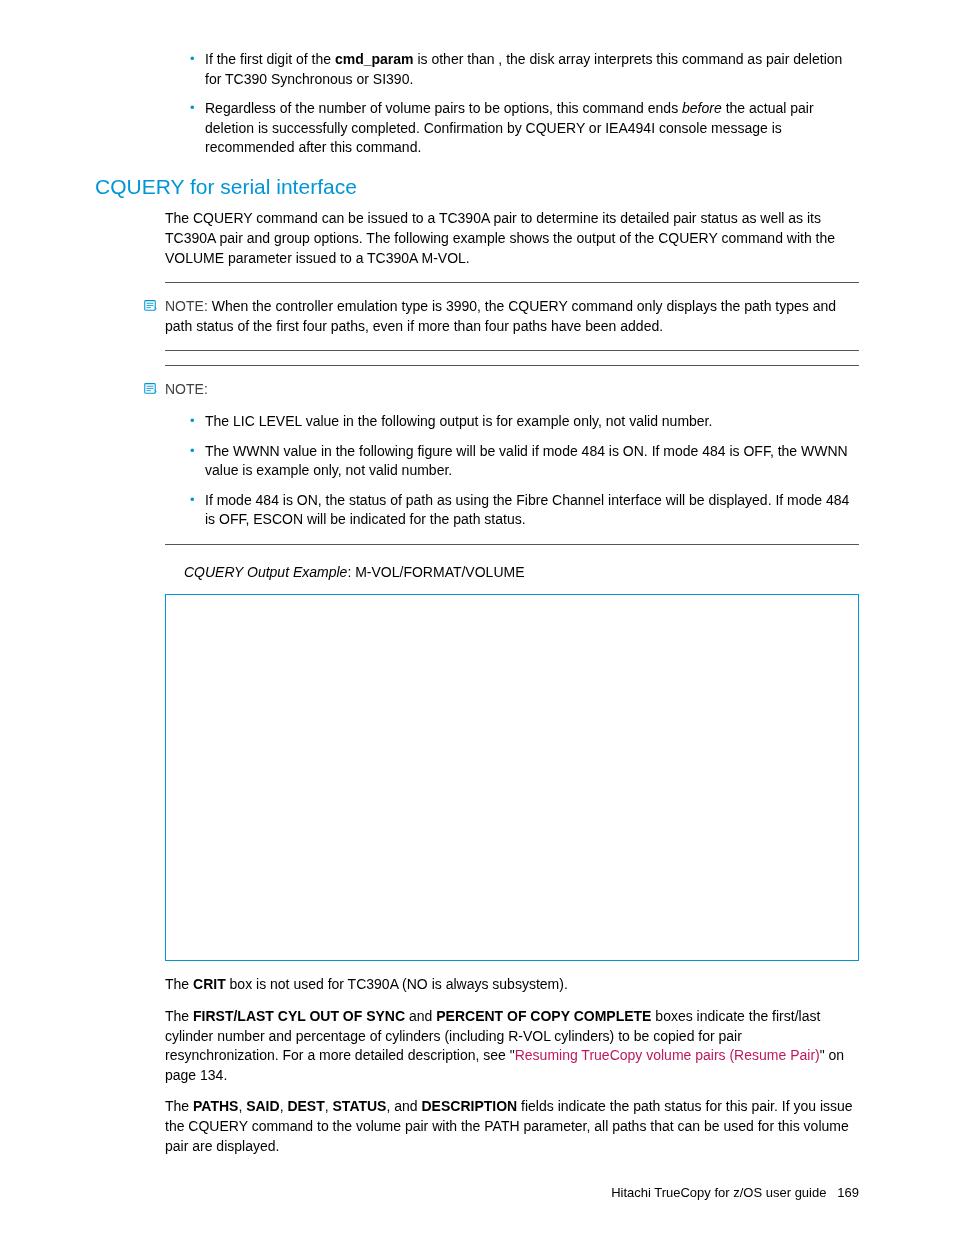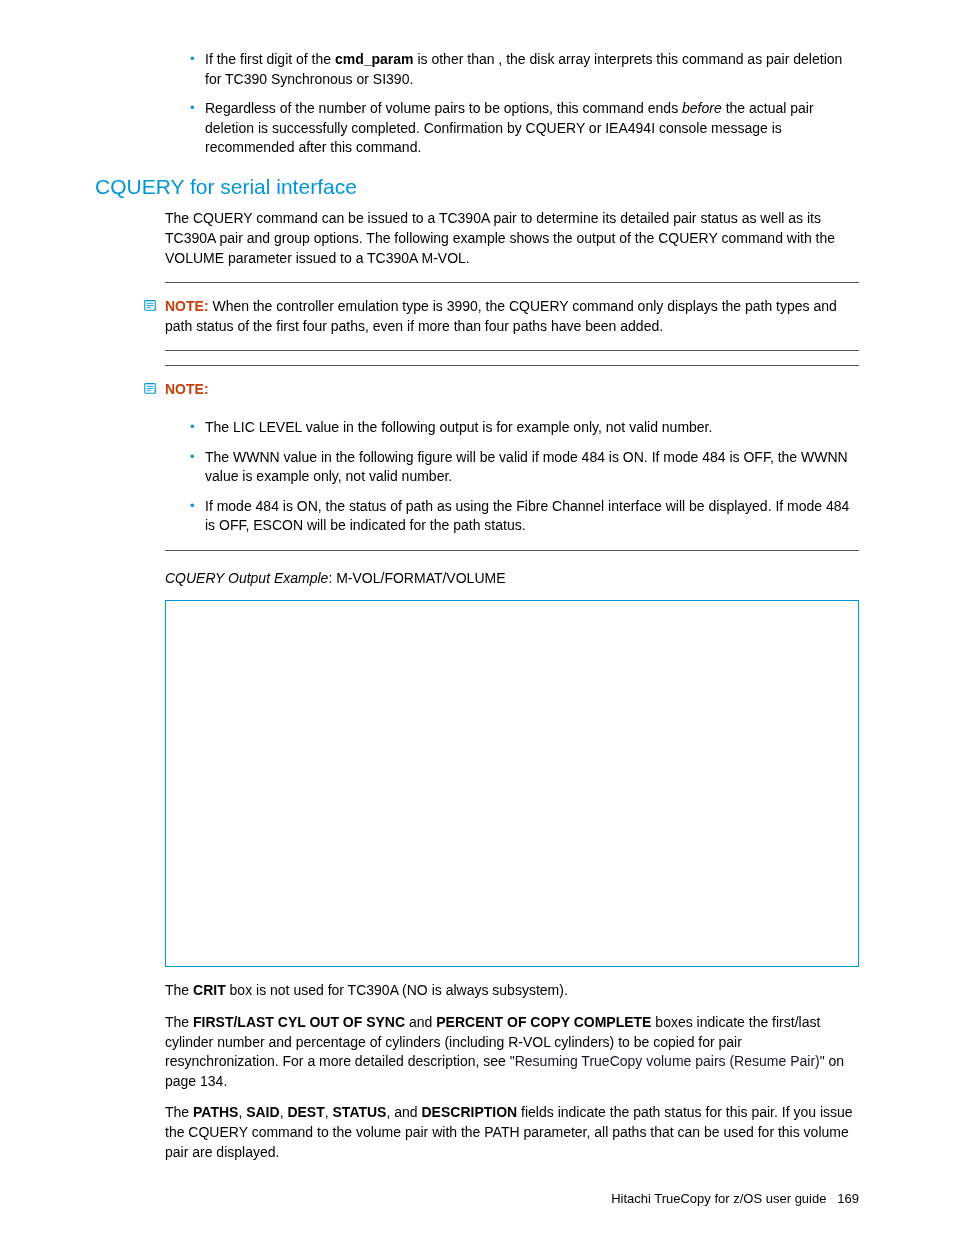--- a/index.html
+++ b/index.html
@@ -47,38 +47,38 @@
   .bolditalic { font-weight: bold; }
   hr.sep {
     border: none;
     border-top: 1px solid #555;
     margin: 14px 0;
   }
   .note-block {
     padding: 0;
   }
   .note-label {
-    color: #c2410c;
-    font-weight: bold;
+    color: #404040;
+    font-weight: normal;
   }
   .note-header {
     position: relative;
   }
   .note-icon-wrapper {
     position: absolute;
     left: -22px;
     top: 1px;
   }
   .output-box {
     border: 1.5px solid #0096d6;
     height: 365px;
     margin-bottom: 14px;
   }
   .link {
-    color: #0f172a;
+    color: #be185d;
   }
   .footer {
     text-align: right;
     font-size: 13px;
     margin-top: 28px;
   }
 </style>
 </head>
 <body>
 
@@ -118,29 +118,29 @@
     <span class="note-icon-wrapper">
       <svg viewBox="0 0 16 16" width="14" height="14">
           <rect x="2" y="3" width="12" height="11" rx="1" fill="none" stroke="#0096d6" stroke-width="1.2"></rect>
           <line x1="4" y1="6" x2="12" y2="6" stroke="#0096d6" stroke-width="1"></line>
           <line x1="4" y1="8.5" x2="12" y2="8.5" stroke="#0096d6" stroke-width="1"></line>
           <line x1="4" y1="11" x2="9" y2="11" stroke="#0096d6" stroke-width="1"></line>
           <path d="M13 10 L15 12 L13 14" fill="none" stroke="#0096d6" stroke-width="1"></path>
         </svg>
     </span>
     <span class="note-label">NOTE:</span>
-    <ul class="bullets" style="margin-top:18px;">
+    <ul class="bullets" style="margin-top:12px;">
       <li>The LIC LEVEL value in the following output is for example only, not valid number.</li>
       <li>The WWNN value in the following figure will be valid if mode 484 is ON. If mode 484 is OFF, the WWNN value is example only, not valid number.</li>
       <li>If mode 484 is ON, the status of path as using the Fibre Channel interface will be displayed. If mode 484 is OFF, ESCON will be indicated for the path status.</li>
     </ul>
   </div>
   <hr class="sep">
 
-  <p style="margin-top:18px;">
+  <p style="margin-top:18px;margin-left:19px;">
     <span class="italic">CQUERY Output Example</span><span>: M-VOL/FORMAT/VOLUME</span>
   </p>
 
   <div class="output-box"></div>
 
   <p>
     <span>The </span><span class="bold">CRIT</span><span> box is not used for TC390A (NO is always subsystem).</span>
   </p>
 
   <p>

